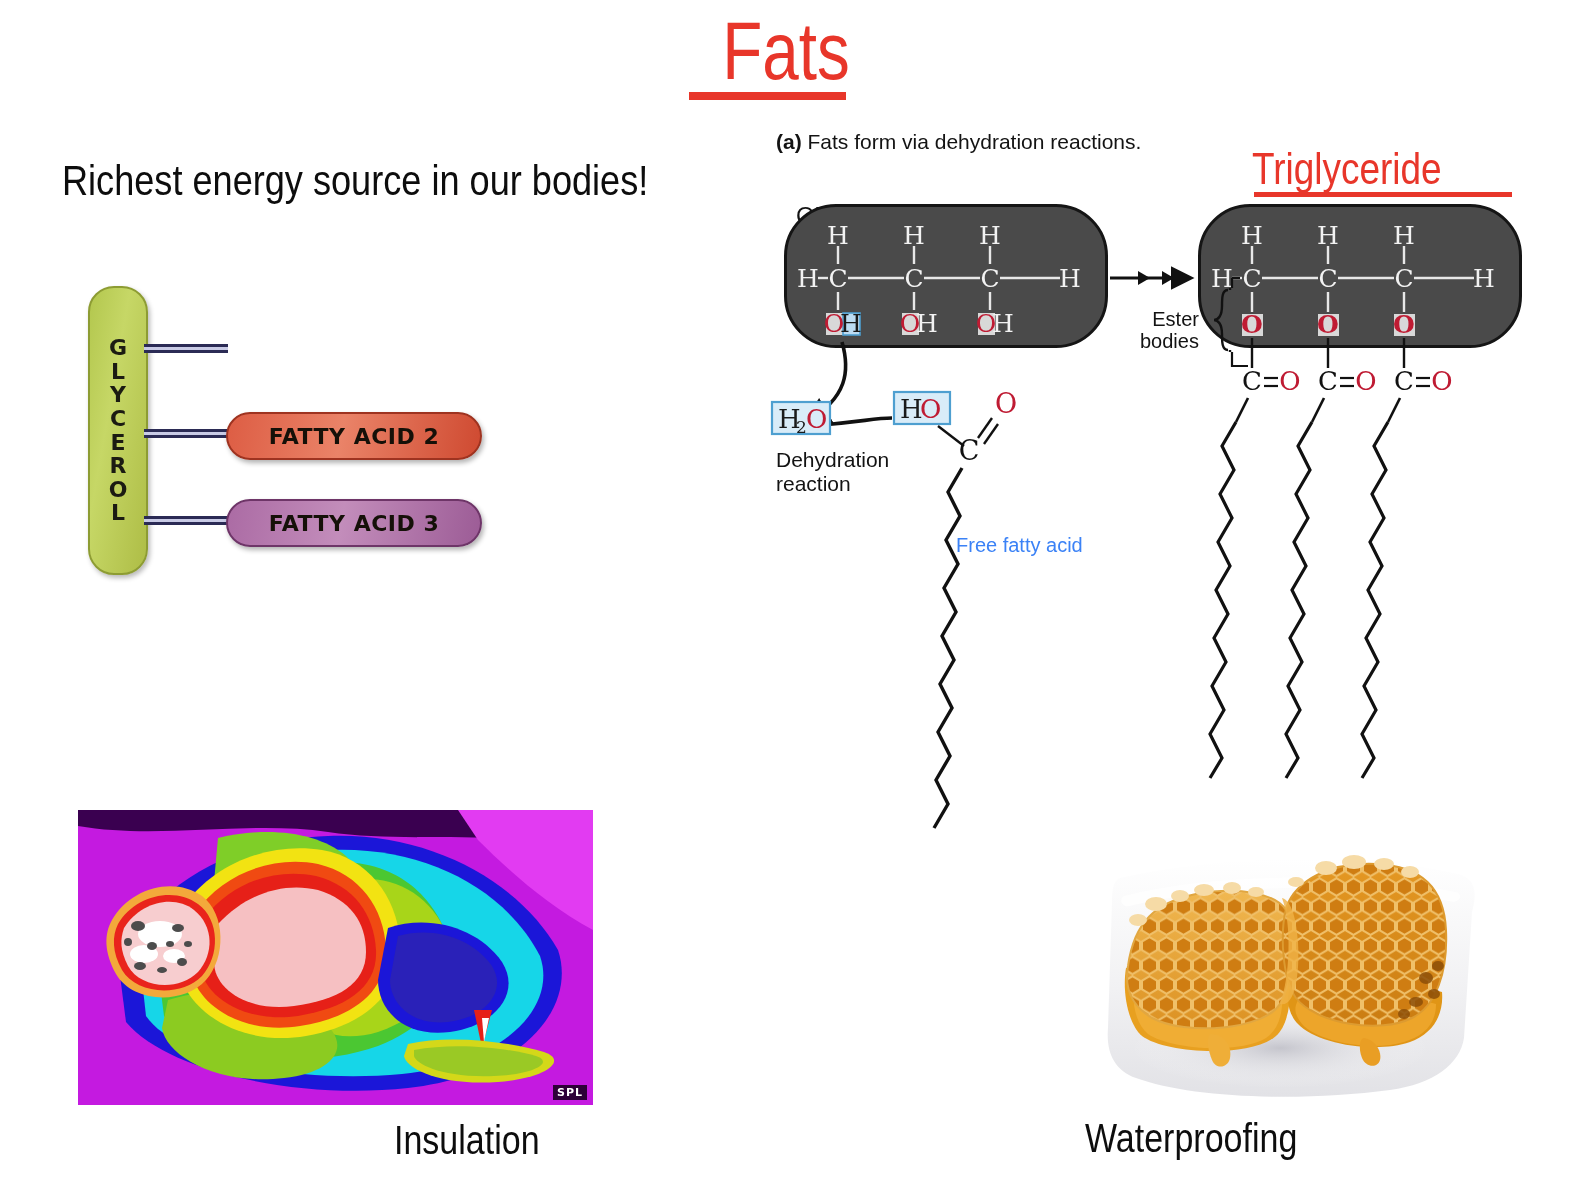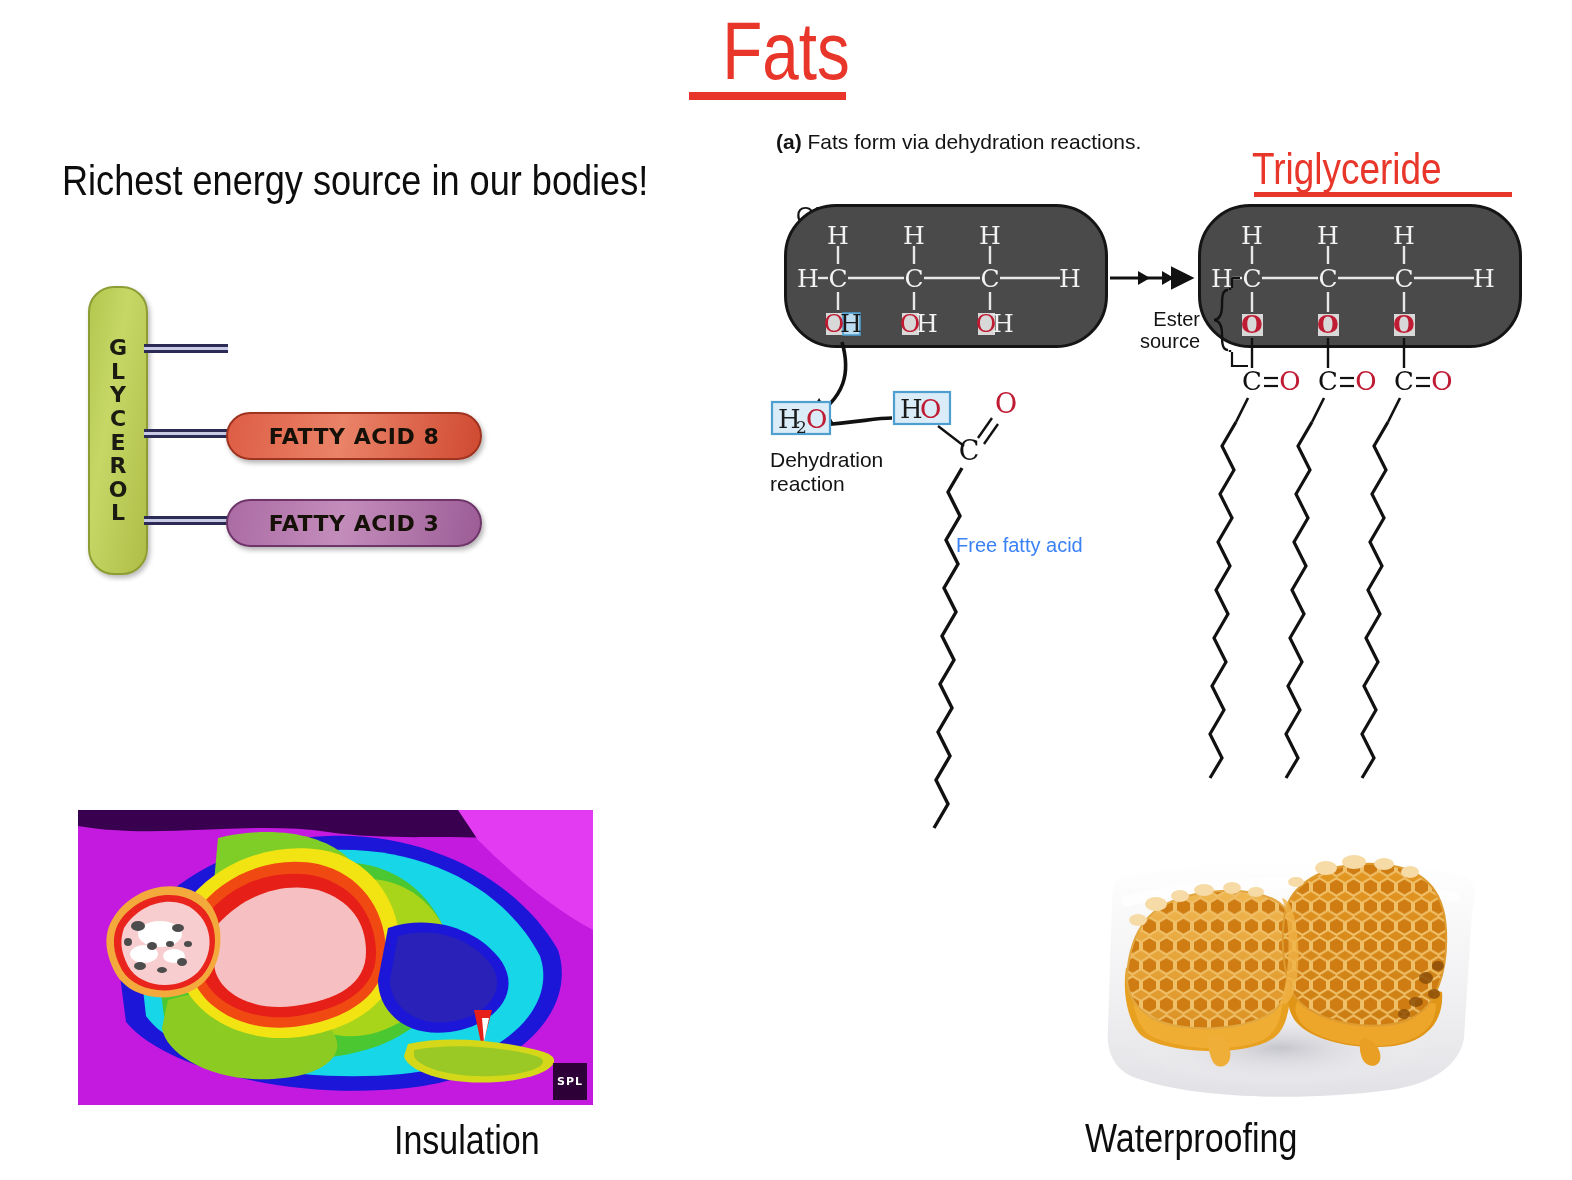--- a/index.html
+++ b/index.html
@@ -82,36 +82,36 @@
   #triglyceride-mol{left:428px;top:74px;width:318px;height:138px;}
 
   .molsvg{position:absolute;left:0;top:0;overflow:visible;}
 
   
   #ester-linkage-label{
     left:370px;top:178px;font-size:20px;line-height:1.12;color:#131313;text-align:right;
   }
   
   #dehydration-label{
-    left:0;top:318px;font-size:21px;line-height:1.15;color:#131313;
+    left:6px;top:318px;font-size:21px;line-height:1.15;color:#131313;
   }
   
   #free-fatty-acid-label{
     left:186px;top:404px;font-size:20px;color:#3b82f6;
   }
 
   
   #thermal-photo{
     left:78px;top:810px;width:515px;height:295px;overflow:hidden;
     background:#2b0030;
   }
   #thermal-photo svg{display:block;}
   #thermal-watermark{
     right:6px;bottom:5px;font-size:11px;font-weight:bold;color:#ffffff;
-    background:#2d0038;padding:12px 4px;letter-spacing:1px;
+    background:#2d0038;padding:1px 4px;letter-spacing:1px;
     font-family:"DejaVu Sans",sans-serif;
   }
   #honey-photo{
     left:1090px;top:838px;width:400px;height:278px;overflow:hidden;background:#ffffff;
   }
   #honey-photo svg{display:block;}
 
   .photo-caption{
     font-size:40px;color:#0d0d0d;line-height:1;
     font-family:"Liberation Sans Narrow","Liberation Sans",sans-serif;
@@ -141,21 +141,21 @@
     <span class="gl">E</span>
     <span class="gl">R</span>
     <span class="gl">O</span>
     <span class="gl">L</span>
   </div>
 
   <div class="ga-conn" style="top:66px"></div>
   <div class="ga-conn" style="top:151px"></div>
   <div class="ga-conn" style="top:238px"></div>
 
-  <div class="ga-pill" id="ga-pill-2" style="top:134px">FATTY ACID 8</div>
+  <div class="ga-pill" id="ga-pill-2" style="top:134px">FATTY ACID 2</div>
   <div class="ga-pill" id="ga-pill-3" style="top:221px">FATTY ACID 3</div>
 </div>
 
 <div class="abs" id="figure">
 
   <div class="abs nowrap fig-cap" id="fig-a-caption">
     <b>(a)</b><span>&nbsp;</span><span>Fats form via dehydration reactions.</span>
   </div>
 
   <div class="abs nowrap fig-cap" id="glycerol-word">Glycerol</div>
@@ -325,21 +325,21 @@
     <polyline fill="none" stroke="#111" stroke-width="3.2" points="466,292 452,316 464,340 450,364 462,388 448,412 460,436 446,460 458,484
               444,508 456,532 442,556 454,580 440,604 452,628 440,648"></polyline>
     <polyline fill="none" stroke="#111" stroke-width="3.2" points="542,292 528,316 540,340 526,364 538,388 524,412 536,436 522,460 534,484
               520,508 532,532 518,556 530,580 516,604 528,628 516,648"></polyline>
     <polyline fill="none" stroke="#111" stroke-width="3.2" points="618,292 604,316 616,340 602,364 614,388 600,412 612,436 598,460 610,484
               596,508 608,532 594,556 606,580 592,604 604,628 592,648"></polyline>
   </svg>
 
   <div class="abs fig-cap" id="ester-linkage-label">
     <div>Ester</div>
-    <div>source</div>
+    <div>bodies</div>
   </div>
 
   <div class="abs fig-cap" id="dehydration-label">
     <div>Dehydration</div>
     <div>reaction</div>
   </div>
 
   <div class="abs nowrap fig-cap" id="free-fatty-acid-label">Free fatty acid</div>
 </div>
 

